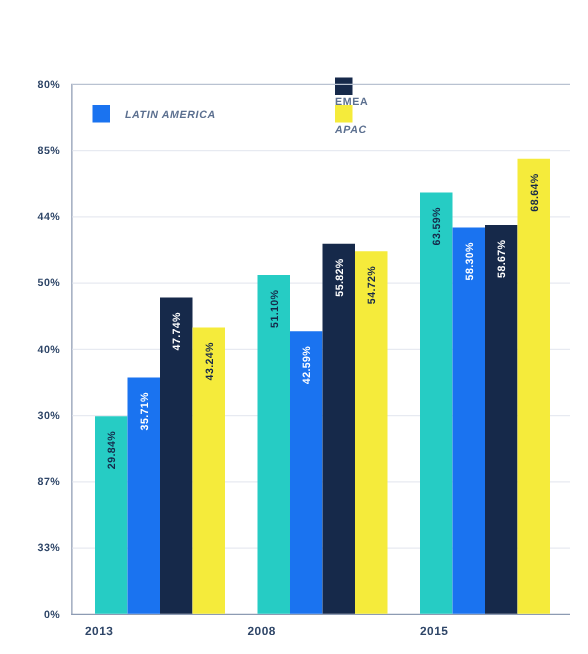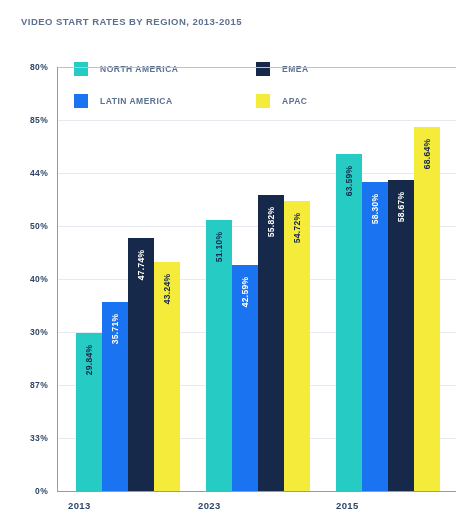--- a/index.html
+++ b/index.html
@@ -43,23 +43,23 @@
     width: 300px;
     height: 40px;
   }
   .legend-item {
     position: absolute;
     display: flex;
     align-items: center;
     height: 14px;
   }
   .legend-item.r0 { top: 0px; }
-  .legend-item.r1 { top: 32px; }
+  .legend-item.r1 { top: 22px; font-style: italic; }
   .legend-item.c0 { left: 0px; }
-  .legend-item.c1 { left: 182px; }
+  .legend-item.c1 { left: 182px; flex-direction: column; }
   .legend-swatch {
     width: 14px;
     height: 14px;
     flex: 0 0 auto;
   }
   .legend-label {
     margin-left: 12px;
     font-size: 8.5px;
     font-weight: bold;
     letter-spacing: 0.5px;
@@ -161,27 +161,22 @@
     letter-spacing: 0.4px;
     text-align: left;
     width: 120px;
   }
 </style>
 </head>
 <body>
 
 <div id="chart-root">
 
-  <div class="chart-title">VIDEO START RATES BY REGION, 2013-2015</div>
 
   <div class="legend" id="legend">
-      <div class="legend-item r0 c0">
-        <span class="legend-swatch" style="background: rgb(38, 204, 196);"></span>
-        <span class="legend-label">NORTH AMERICA</span>
-      </div>
       <div class="legend-item r1 c0">
         <span class="legend-swatch" style="background: rgb(26, 115, 240);"></span>
         <span class="legend-label">LATIN AMERICA</span>
       </div>
       <div class="legend-item r0 c1">
         <span class="legend-swatch" style="background: rgb(22, 41, 74);"></span>
         <span class="legend-label">EMEA</span>
       </div>
       <div class="legend-item r1 c1">
         <span class="legend-swatch" style="background: rgb(245, 235, 59);"></span>
@@ -279,17 +274,17 @@
             <div class="bar-value-wrap">
               <span class="bar-value darktext" style="top: 22px;">68.64%</span>
             </div>
           </div>
         </div>
       </div>
   </div>
 
   <div id="xlabels">
       <div class="xtick-label" style="left: 68px;">2013</div>
-      <div class="xtick-label" style="left: 198px;">2023</div>
+      <div class="xtick-label" style="left: 198px;">2008</div>
       <div class="xtick-label" style="left: 336px;">2015</div>
     </div>
 
 </div>
 
 </body></html>

